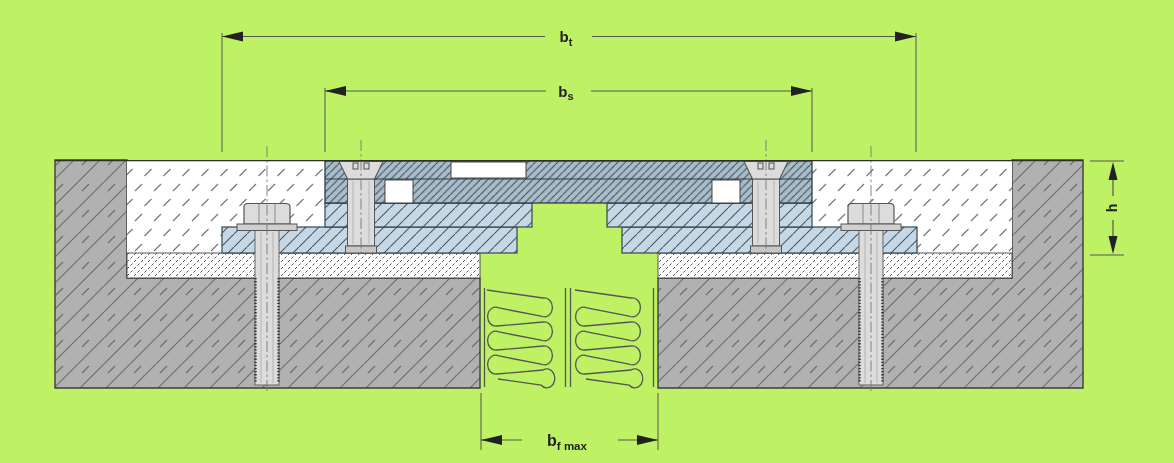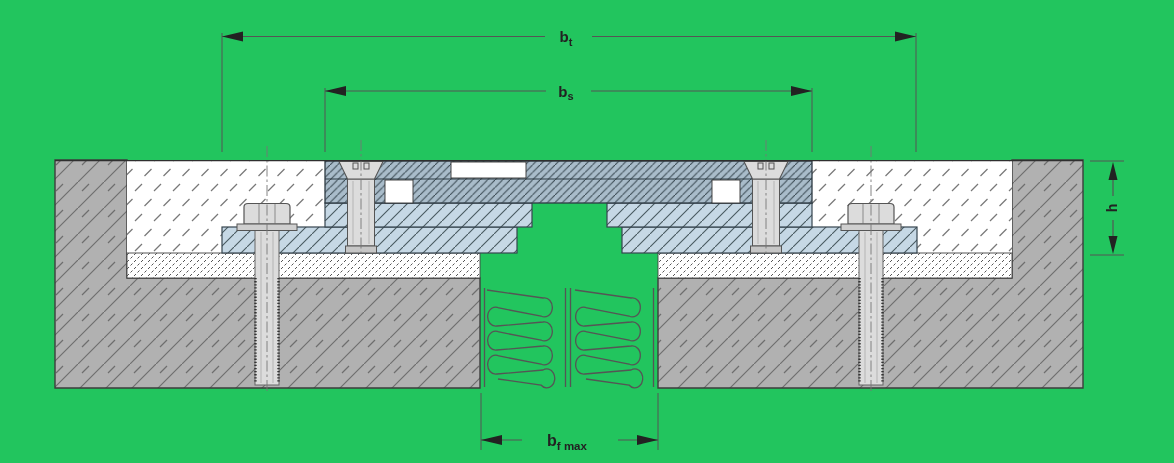--- a/index.html
+++ b/index.html
@@ -1,16 +1,16 @@
 <!DOCTYPE html>
 <html><head>
 <meta charset="utf-8">
 <style>
   html,body{margin:0;padding:0;background:#ffffff;}
-  .stage{position:relative;width:1174px;height:463px;background:#22c55e;overflow:hidden;
+  .stage{position:relative;width:1174px;height:463px;background:#bef264;overflow:hidden;
          font-family:"Liberation Sans", sans-serif;}
   svg{position:absolute;left:0;top:0;}
   text{font-family:"Liberation Sans", sans-serif;}
 </style>
 </head>
 <body>
 
 <div class="stage">
 <svg width="1174" height="463" viewBox="0 0 1174 463">
   <defs>

